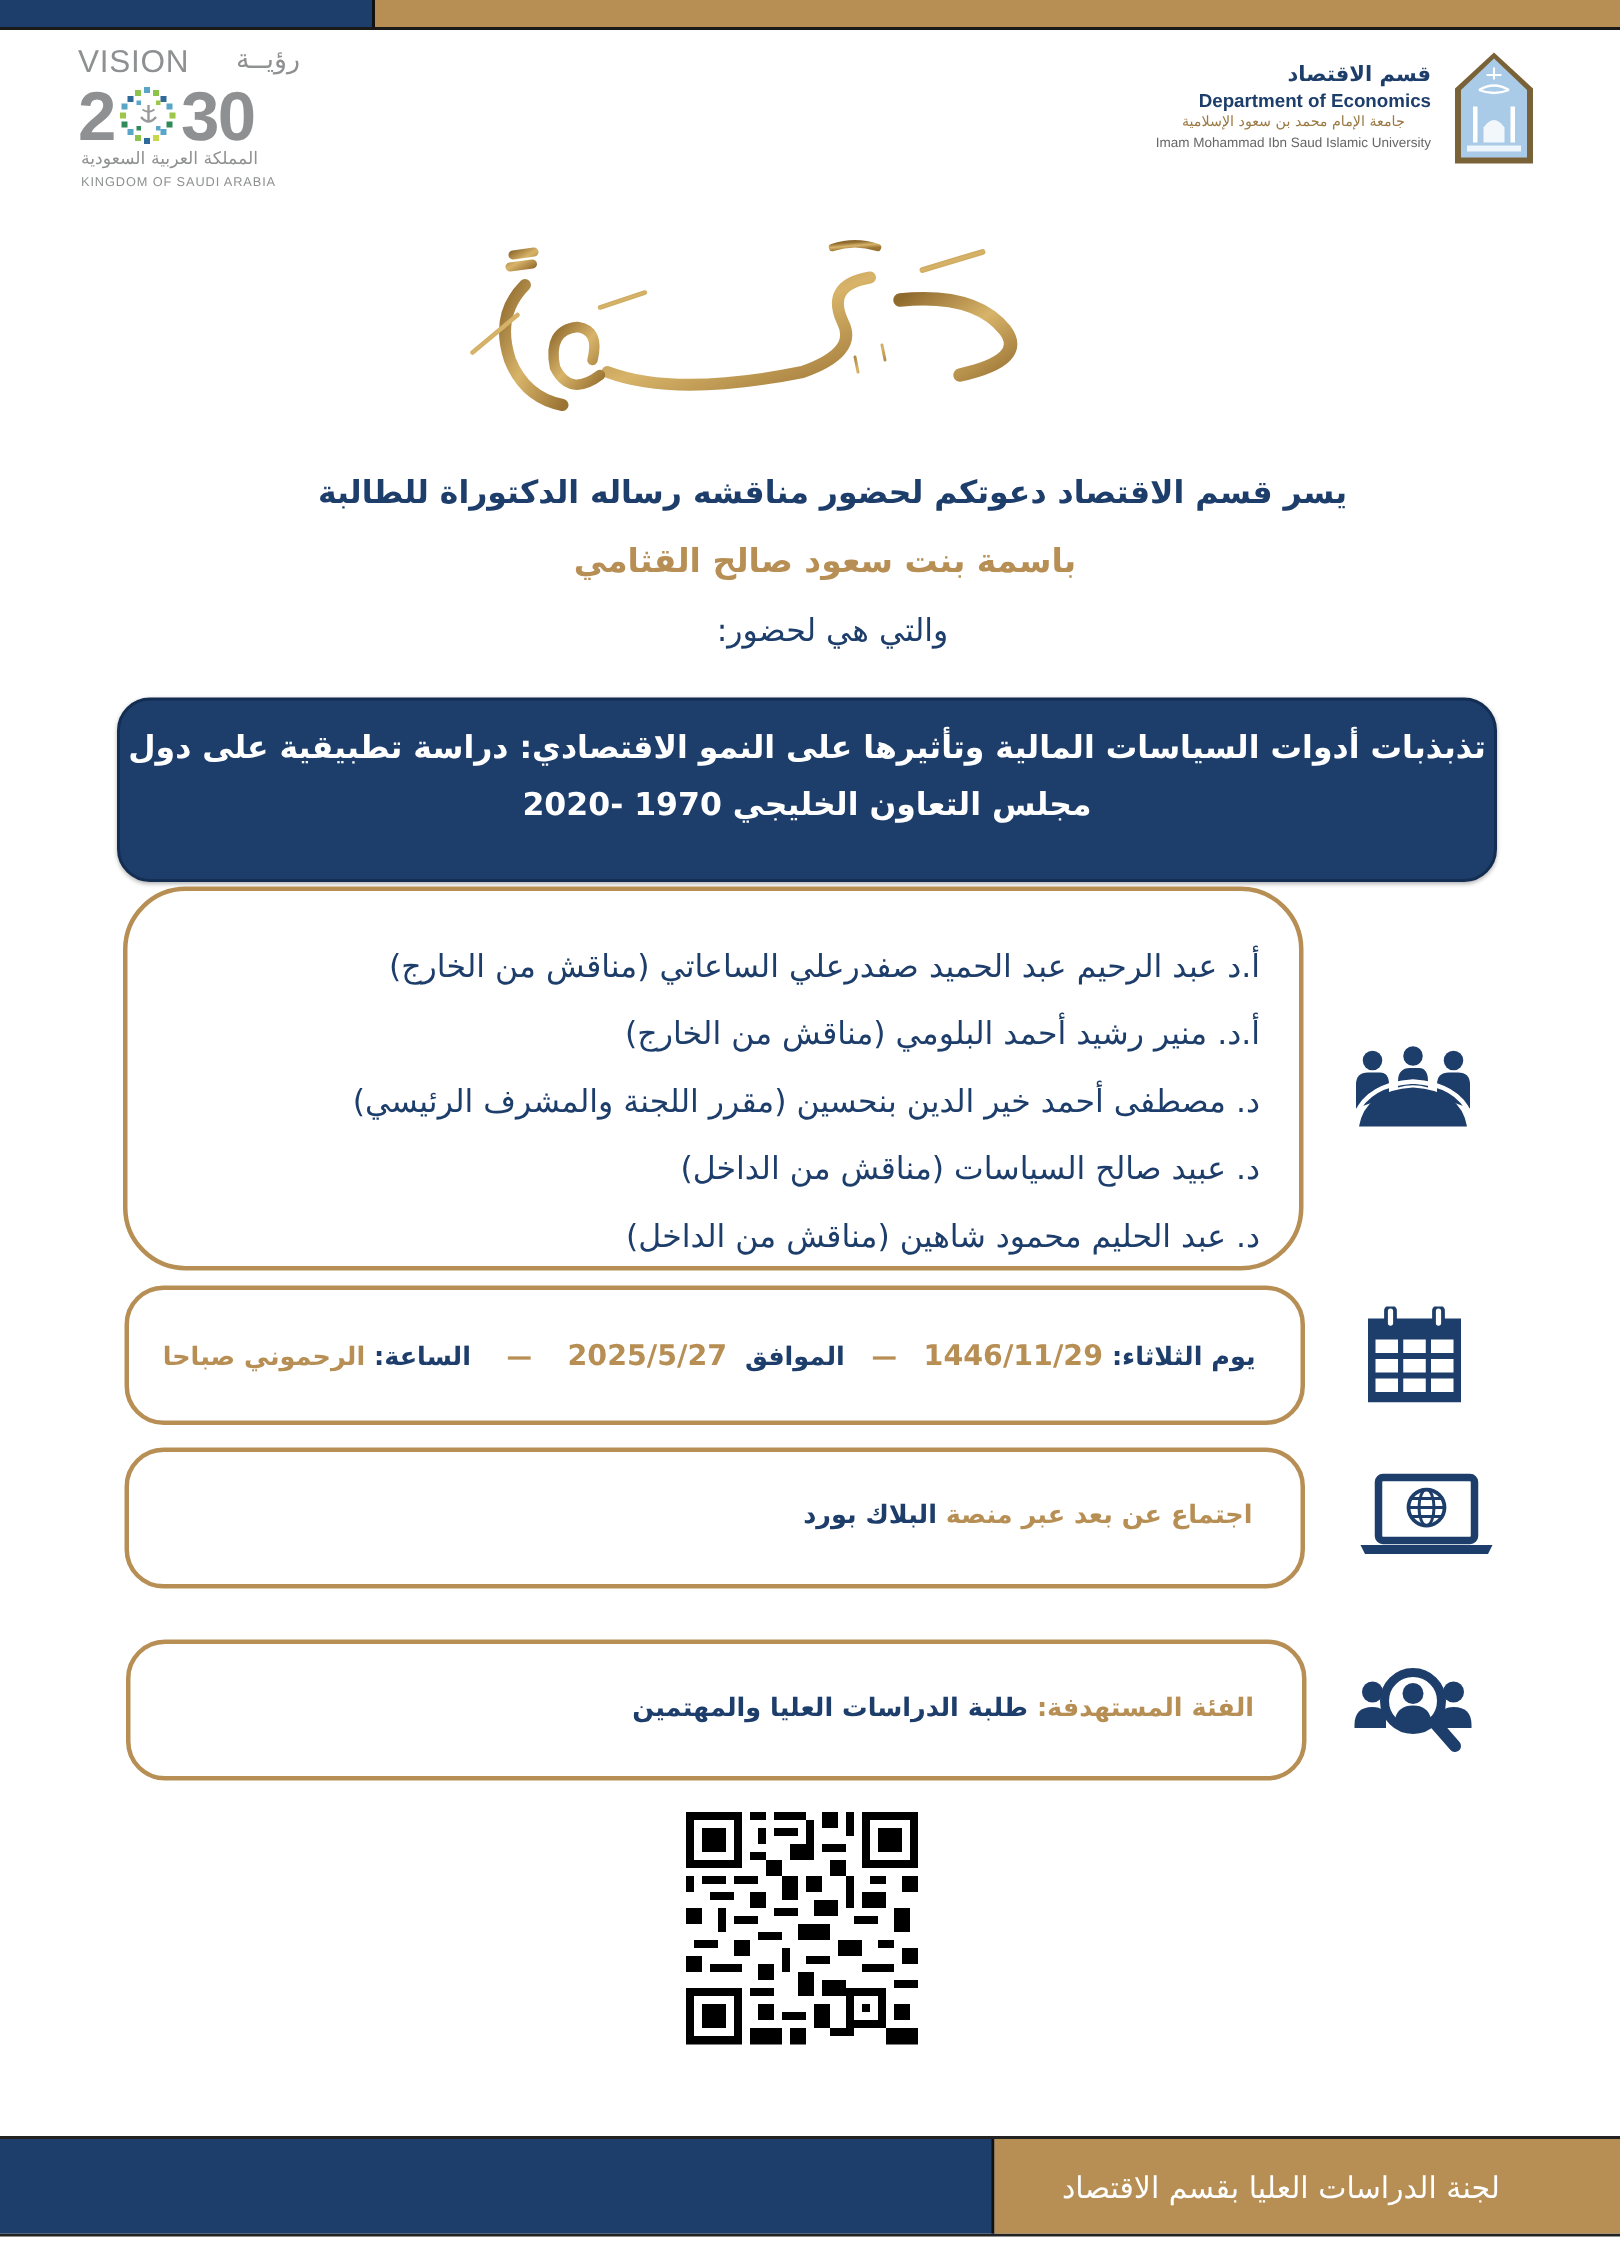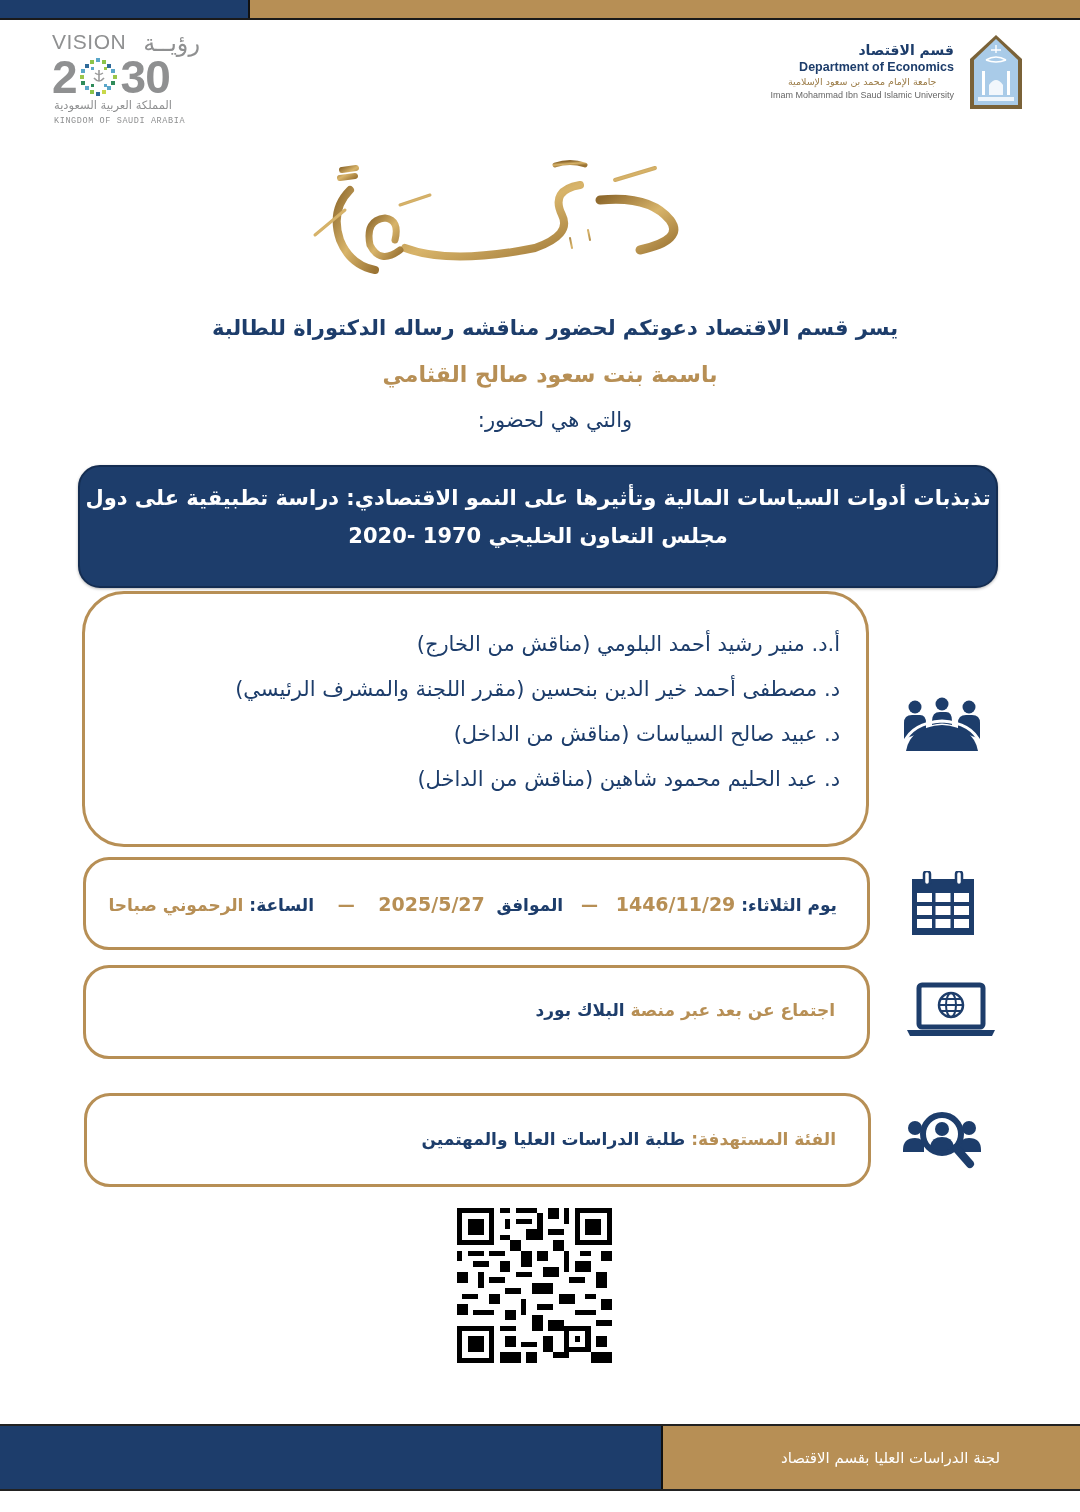--- a/index.html
+++ b/index.html
@@ -6,25 +6,25 @@
   html, body { width: 1080px; height: 1512px; background: #ffffff; overflow: hidden; }
   body { position: relative; font-family: "DejaVu Sans", "Liberation Sans", sans-serif; }
 
   .topbar { position: absolute; left: 0; top: 0; width: 1080px; height: 20px; display: flex; border-bottom: 2px solid #1a1a1a; }
   .topbar .navy { width: 250px; background: #1d3d6b; border-right: 2px solid #111; }
   .topbar .gold { flex: 1; background: #b78f55; }
 
   
   .vision { position: absolute; left: 52px; top: 30px; width: 150px; height: 100px; color: #8f9091; }
   .vision .v-top { position: absolute; left: 0; top: 0; font-family: "Liberation Sans", sans-serif; font-size: 21px; letter-spacing: 0.5px; color: #8f9091; direction: ltr; }
-  .vision .v-ar { position: absolute; right: 2px; top: -1px; font-size: 24px; color: #8f9091; }
+  .vision .v-ar { position: absolute; right: 2px; top: -1px; font-size: 18px; color: #8f9091; }
   .vision .v-num { position: absolute; left: 0; top: 20px; font-family: "Liberation Sans", sans-serif; font-weight: bold; font-size: 46px; color: #8f9091; letter-spacing: -1px; direction: ltr; display: flex; align-items: center; }
   .vision .v-num .star { width: 40px; height: 40px; margin: 0 2px; }
   .vision .v-ksa-ar { position: absolute; left: 2px; top: 68px; font-size: 11.5px; color: #8f9091; direction: rtl; }
-  .vision .v-ksa-en { position: absolute; left: 2px; top: 86px; font-family: Liberation Mono, monospace; font-size: 8.5px; color: #8f9091; letter-spacing: 0.6px; direction: ltr; text-align: center; }
+  .vision .v-ksa-en { position: absolute; left: 2px; top: 86px; font-family: Liberation Sans, sans-serif; font-size: 8.5px; color: #8f9091; letter-spacing: 0.6px; direction: ltr; text-align: center; }
 
   
   .uni { position: absolute; right: 56px; top: 32px; height: 80px; display: flex; align-items: center; }
   .uni .txt { text-align: right; margin-right: 14px; }
   .uni .ar-title { font-size: 14px; font-weight: bold; color: #1d3d6b; direction: rtl; line-height: 17px; }
   .uni .en-title { font-family: "Liberation Sans", sans-serif; font-size: 12.5px; font-weight: bold; color: #1d3d6b; line-height: 16px; }
   .uni .ar-uni { font-size: 9.5px; color: #9a7a45; direction: rtl; line-height: 14px; text-align: center; }
   .uni .en-uni { font-family: "Liberation Sans", sans-serif; font-size: 9px; color: #666; line-height: 13px; }
   .uni .badge { width: 56px; height: 78px; }
 
@@ -57,21 +57,21 @@
   .ic-people { left: 902px; top: 697px; width: 80px; height: 56px; }
   .ic-cal { left: 910px; top: 871px; width: 66px; height: 64px; }
   .ic-laptop { left: 906px; top: 982px; width: 90px; height: 56px; }
   .ic-search { left: 902px; top: 1108px; width: 80px; height: 62px; }
 
   .qr { position: absolute; left: 457px; top: 1208px; width: 155px; height: 155px; }
 
   .footer { position: absolute; left: 0; top: 1424px; width: 1080px; height: 67px; display: flex; border-top: 2px solid #222; border-bottom: 2px solid #222; }
   .footer .navy { width: 663px; background: #1d3d6b; border-right: 2px solid #111; }
   .footer .gold { flex: 1; background: #b78f55; display: flex; align-items: center; justify-content: flex-end; padding-right: 80px; }
-  .footer .gold span { color: #ffffff; font-size: 15px; direction: rtl; }
+  .footer .gold span { color: #ffffff; font-size: 20px; direction: rtl; }
 </style>
 </head>
 <body>
 
 <div class="topbar">
   <div class="navy"></div>
   <div class="gold"></div>
 </div>
 
 <div class="vision">
@@ -158,20 +158,21 @@
 <div class="intro intro1">يسر قسم الاقتصاد دعوتكم لحضور مناقشه رساله الدكتوراة للطالبة</div>
 <div class="intro intro2">باسمة بنت سعود صالح القثامي</div>
 <div class="intro intro3">والتي هي لحضور:</div>
 
 <div class="title-box">
   <div>تذبذبات أدوات السياسات المالية  وتأثيرها على النمو الاقتصادي: دراسة  تطبيقية على دول</div>
   <div>مجلس التعاون الخليجي 1970 -2020</div>
 </div>
 
 <div class="gbox committee">
+  <div class="member">أ.د عبد الرحيم عبد الحميد صفدرعلي الساعاتي (مناقش من الخارج)</div>
   <div class="member">أ.د. منير رشيد أحمد البلومي (مناقش من الخارج)</div>
   <div class="member">د. مصطفى أحمد خير الدين بنحسين (مقرر اللجنة والمشرف الرئيسي)</div>
   <div class="member">د. عبيد صالح السياسات (مناقش من الداخل)</div>
   <div class="member">د. عبد الحليم محمود شاهين (مناقش من الداخل)</div>
 </div>
 <svg class="icon ic-people" viewBox="0 0 80 56">
   <g fill="#1d3d6b">
     <circle cx="13" cy="10" r="6.5"></circle>
     <circle cx="40" cy="7" r="6.5"></circle>
     <circle cx="67" cy="10" r="6.5"></circle>

